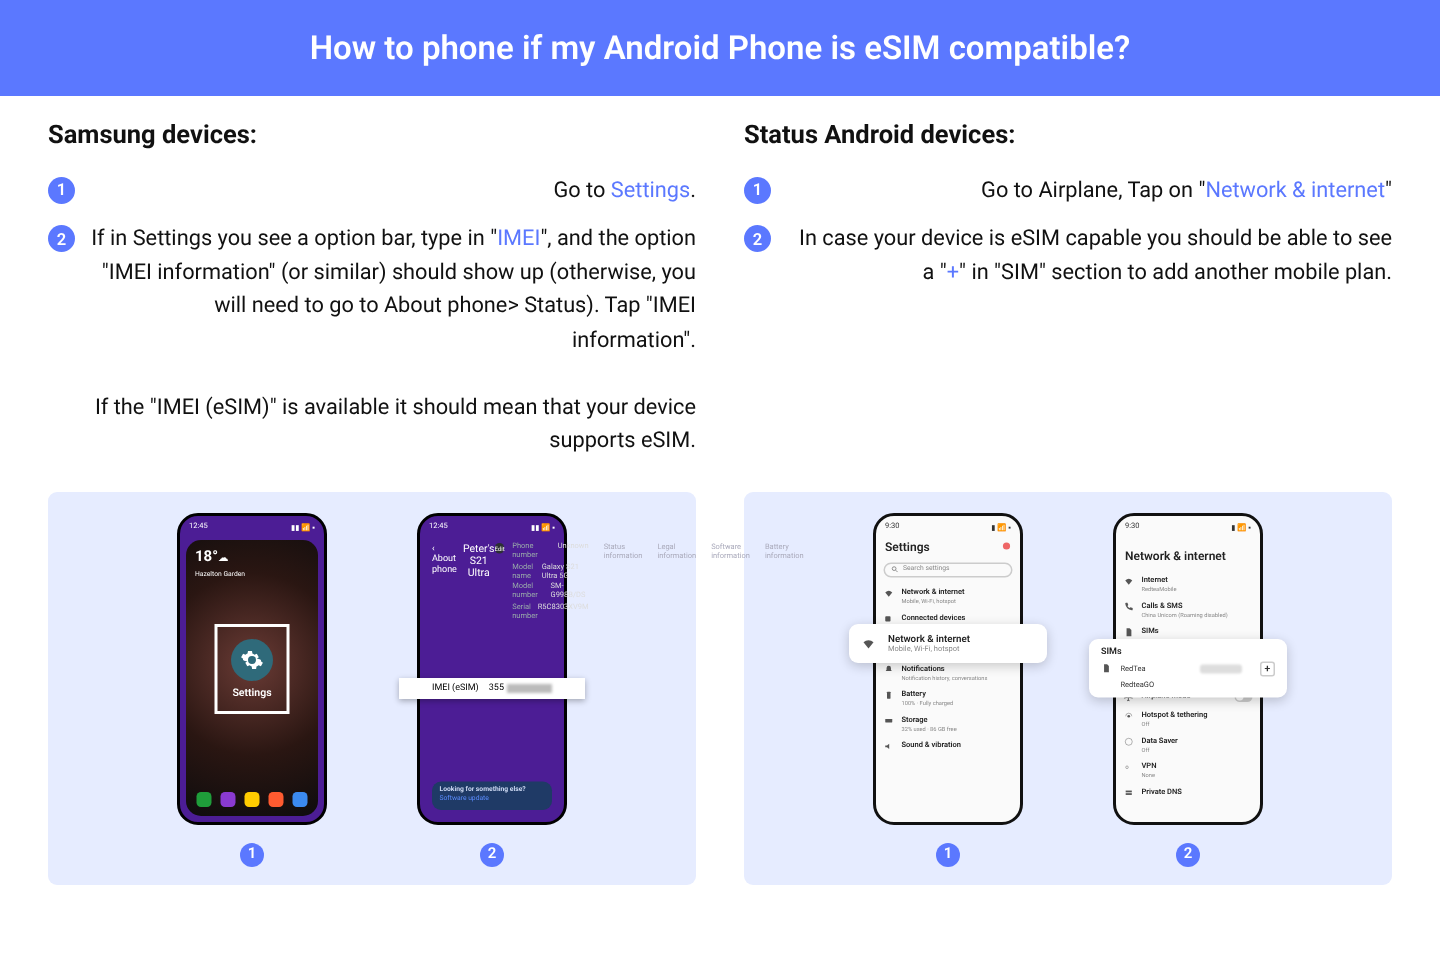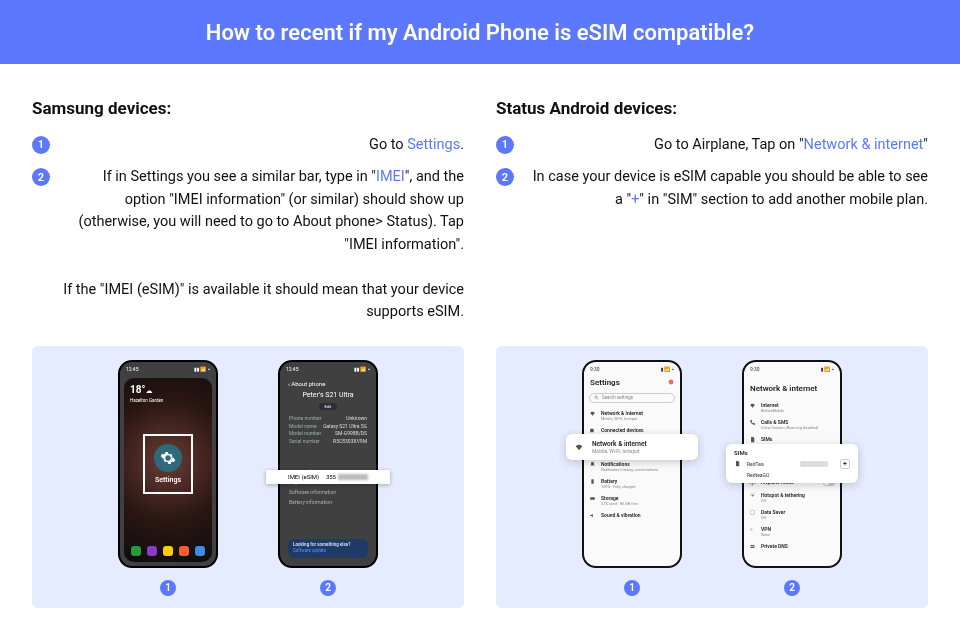--- a/index.html
+++ b/index.html
@@ -1,48 +1,48 @@
 <!DOCTYPE html>
 <html><head>
 <meta charset="utf-8">
 <style>
   * { box-sizing: border-box; margin: 0; padding: 0; }
   body { width: 960px; height: 640px; overflow: hidden; font-family: -apple-system, BlinkMacSystemFont, "Segoe UI", Roboto, Helvetica, Arial, sans-serif; color: #111; }
   .header { background: #5b78ff; color: #fff; height: 64px; display: flex; align-items: center; justify-content: center; }
   .header h1 { font-size: 22px; font-weight: 600; }
-  .columns { display: flex; padding: 34px 32px 0 32px; gap: 32px; }
+  .columns { display: flex; padding: 16px 32px 0 32px; gap: 32px; }
   .col { flex: 1 1 0; }
   .col h2 { font-size: 17px; font-weight: 700; margin-bottom: 16px; }
   .steps { list-style: none; }
   .steps li { display: flex; gap: 10px; margin-bottom: 10px; font-size: 14.5px; line-height: 1.55; }
   .steps li .num { flex: 0 0 18px; width: 18px; height: 18px; border-radius: 50%; background: #5b78ff; color: #fff; font-size: 11px; font-weight: 600; display: flex; align-items: center; justify-content: center; margin-top: 2px; }
   .steps li .txt { flex: 1; text-align: right; }
   .hl { color: #5b78ff; }
   .phones-row { display: flex; padding: 0 32px; gap: 32px; margin-top: 12px; }
   .phones { flex: 1 1 0; background: #e6ecff; border-radius: 6px; padding: 14px 40px 12px 40px; display: flex; flex-direction: column; align-items: center; }
   .phones .pair { display: flex; gap: 60px; align-items: flex-start; justify-content: center; }
   .phone { width: 100px; height: 208px; border-radius: 14px; position: relative; display: flex; flex-direction: column; overflow: visible; }
-  .phone.dark { background: #404040; border: 2px solid #000; }
+  .phone.dark { background: #4c1d95; border: 2px solid #000; }
   .phone.light { background: #fafafa; border: 2px solid #111; }
   .sbar { height: 8px; margin: 4px 6px 0 6px; display: flex; justify-content: space-between; }
   .sbar span { font-size: 5px; color: inherit; }
   .dark .sbar { color: #fff; }
   .light .sbar { color: #333; }
   
   .wall { flex: 1; margin: 4px; border-radius: 10px; background: radial-gradient(circle at 50% 45%, #6a3b35 0%, #2a1612 55%, #0e0c0d 100%); position: relative; }
   .weather { position: absolute; top: 6px; left: 6px; color: #fff; font-size: 7px; line-height: 1.2; }
   .weather b { font-size: 10px; }
   .gearbox { position: absolute; left: 50%; top: 50%; transform: translate(-50%,-60%); width: 50px; height: 60px; border: 2px solid #fff; display: flex; flex-direction: column; align-items: center; justify-content: center; gap: 4px; }
   .gear { width: 28px; height: 28px; border-radius: 50%; background: #2f6a7a; display: flex; align-items: center; justify-content: center; }
   .gear svg { width: 16px; height: 16px; }
   .gearbox span { color: #fff; font-size: 7px; font-weight: 600; }
   .dock { position: absolute; bottom: 4px; left: 4px; right: 4px; height: 14px; display: flex; justify-content: space-around; align-items: center; }
   .dock i { width: 10px; height: 10px; border-radius: 3px; display: block; }
   
-  .about { flex: 1; margin: 4px 4px 4px 4px; display: flex; flex-direction: column; color: #fff; font-size: 5px; position: relative; }
+  .about { flex: 1; margin: 4px 4px 4px 4px; display: flex; flex-direction: row; color: #fff; font-size: 5px; position: relative; }
   .about .top { font-size: 6px; padding: 2px 4px; }
   .about .devname { text-align: center; font-size: 7px; margin: 2px 0; }
   .about .edit { display: block; margin: 2px auto 4px auto; width: 18px; height: 7px; background: #2c2f33; border-radius: 4px; text-align: center; font-size: 4px; line-height: 7px; }
   .info { padding: 0 5px; }
   .row { display: flex; justify-content: space-between; margin: 1.5px 0; }
   .row .k { color: #9aa; }
   .row .v { color: #ddd; }
   .esim-strip { position: absolute; left: -18px; right: -18px; top: 92px; background: #fff; color: #000; height: 14px; display: flex; align-items: center; justify-content: space-between; padding: 0 22px; font-size: 6px; box-shadow: 0 1px 4px rgba(0,0,0,.3); }
   .esim-strip .blur { width: 30px; height: 6px; background: #bbb; filter: blur(1px); }
   .sec { color: #aab; margin: 2px 5px; font-size: 5px; }
@@ -75,35 +75,35 @@
   .toggle-off { width:12px; height:7px; background:#ccc; border-radius:4px; position:relative; }
   .toggle-off:after { content:""; position:absolute; width:5px; height:5px; background:#fff; border-radius:50%; top:1px; left:1px; }
   .below-nums { display: flex; gap: 60px; justify-content: center; margin-top: 12px; }
   .below-nums span { width: 16px; height: 16px; border-radius: 50%; background: #5b78ff; color: #fff; font-size: 10px; font-weight:600; display:flex; align-items:center; justify-content:center; }
   .below-nums .spacer { width: 100px; display:flex; justify-content:center; }
 </style>
 </head>
 <body>
 
 <div class="header">
-  <h1>How to recent if my Android Phone is eSIM compatible?</h1>
+  <h1>How to phone if my Android Phone is eSIM compatible?</h1>
 </div>
 
 <div class="columns">
   <div class="col">
     <h2>Samsung devices:</h2>
     <ol class="steps">
       <li>
         <span class="num">1</span>
         <span class="txt"><span>Go to </span><span class="hl">Settings</span><span>.</span></span>
       </li>
       <li>
         <span class="num">2</span>
         <span class="txt">
-          <span>If in Settings you see a similar bar, type in "</span><span class="hl">IMEI</span><span>", and the option "IMEI information" (or similar) should show up (otherwise, you will need to go to About phone&gt; Status). Tap "IMEI information".</span>
+          <span>If in Settings you see a option bar, type in "</span><span class="hl">IMEI</span><span>", and the option "IMEI information" (or similar) should show up (otherwise, you will need to go to About phone&gt; Status). Tap "IMEI information".</span>
           <br><br>
           <span>If the "IMEI (eSIM)" is available it should mean that your device supports eSIM.</span>
         </span>
       </li>
     </ol>
   </div>
   <div class="col">
     <h2>Status Android devices:</h2>
     <ol class="steps">
       <li>

